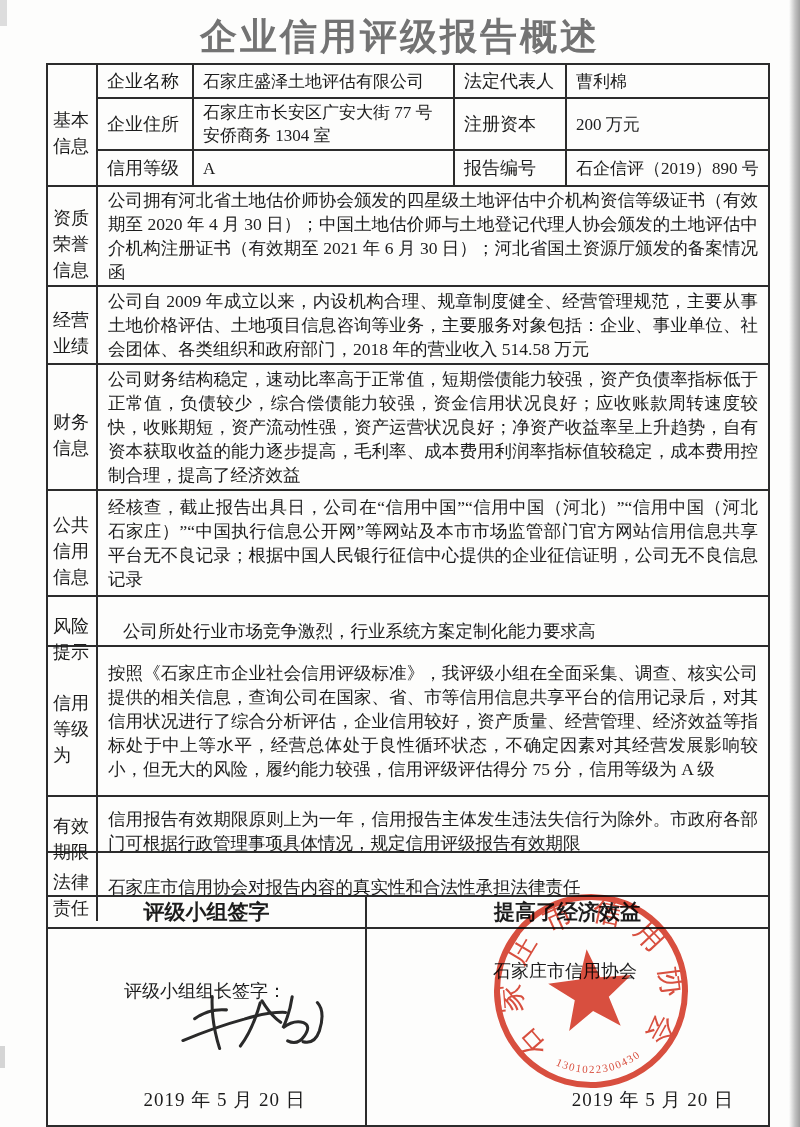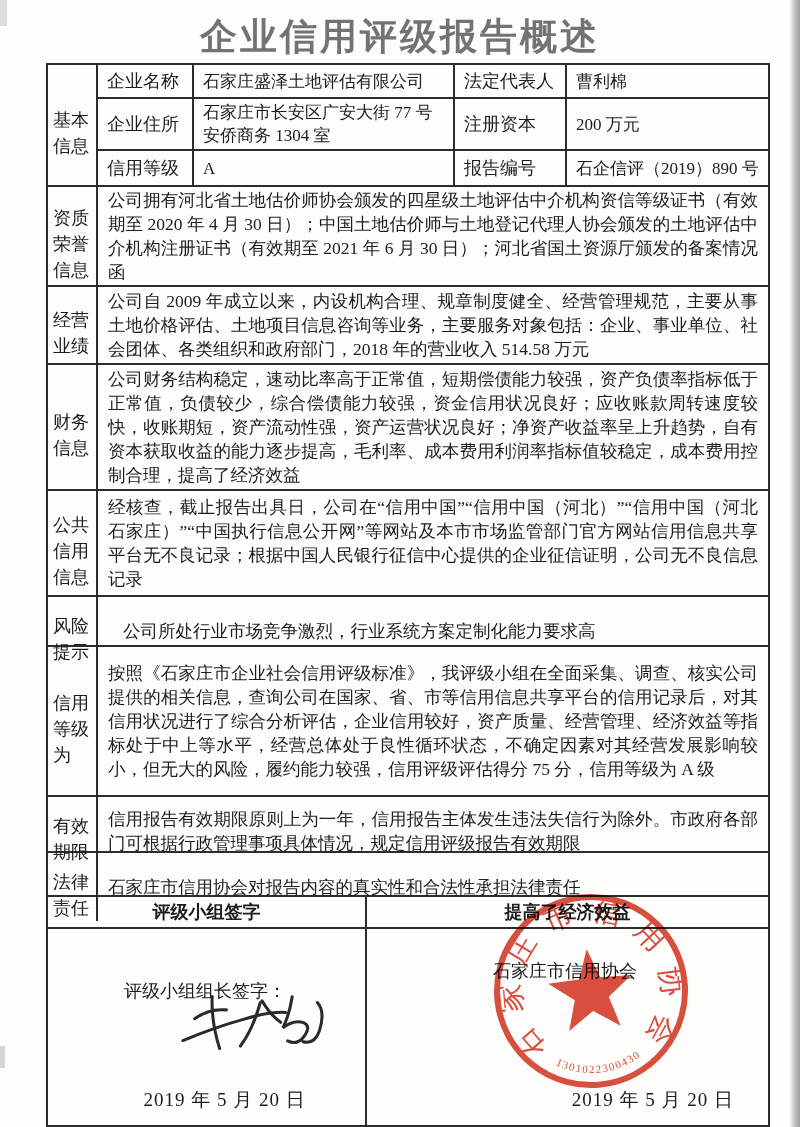--- a/index.html
+++ b/index.html
@@ -47,21 +47,21 @@
 
   .h-zizhi   { height:100px; } .h-jingying{ height:78px;  }
   .h-caiwu   { height:126px; } .h-gonggong{ height:106px; }
   .h-fengxian{ height:50px;gap:15px;  } .h-zonghe  { height:150px; }
   .h-youxiao { height:56px;  } .h-falv    { height:44px;  }
 
   
   .sign-header { display:grid; grid-template-columns:319px 401px; height:32px;
                  border-bottom:2px solid #2c2c2c; }
   .sign-header > div { display:flex; align-items:center; justify-content:center;
-                 font-size:18px; font-weight:600; }
+                 font-size:21px; font-weight:600; }
   .sign-body { display:grid; grid-template-columns:319px 401px; height:196px; }
   .sign-cell { position:relative; }
 
   .leader-label { position:absolute; left:76px; top:50px; font-size:18px; }
   .date-left  { position:absolute; left:0; right:0; bottom:12px; text-align:center;
                 padding-left:36px; font-size:19px; letter-spacing:1px; }
   .date-right { position:absolute; right:34px; bottom:12px; font-size:19px; letter-spacing:1px; }
   .org-name { position:absolute; left:126px; top:30px; font-size:18px; z-index:2; }
 
   .signature-svg { position:absolute; left:178px; top:986px; z-index:4; transform:rotate(-4deg); }

